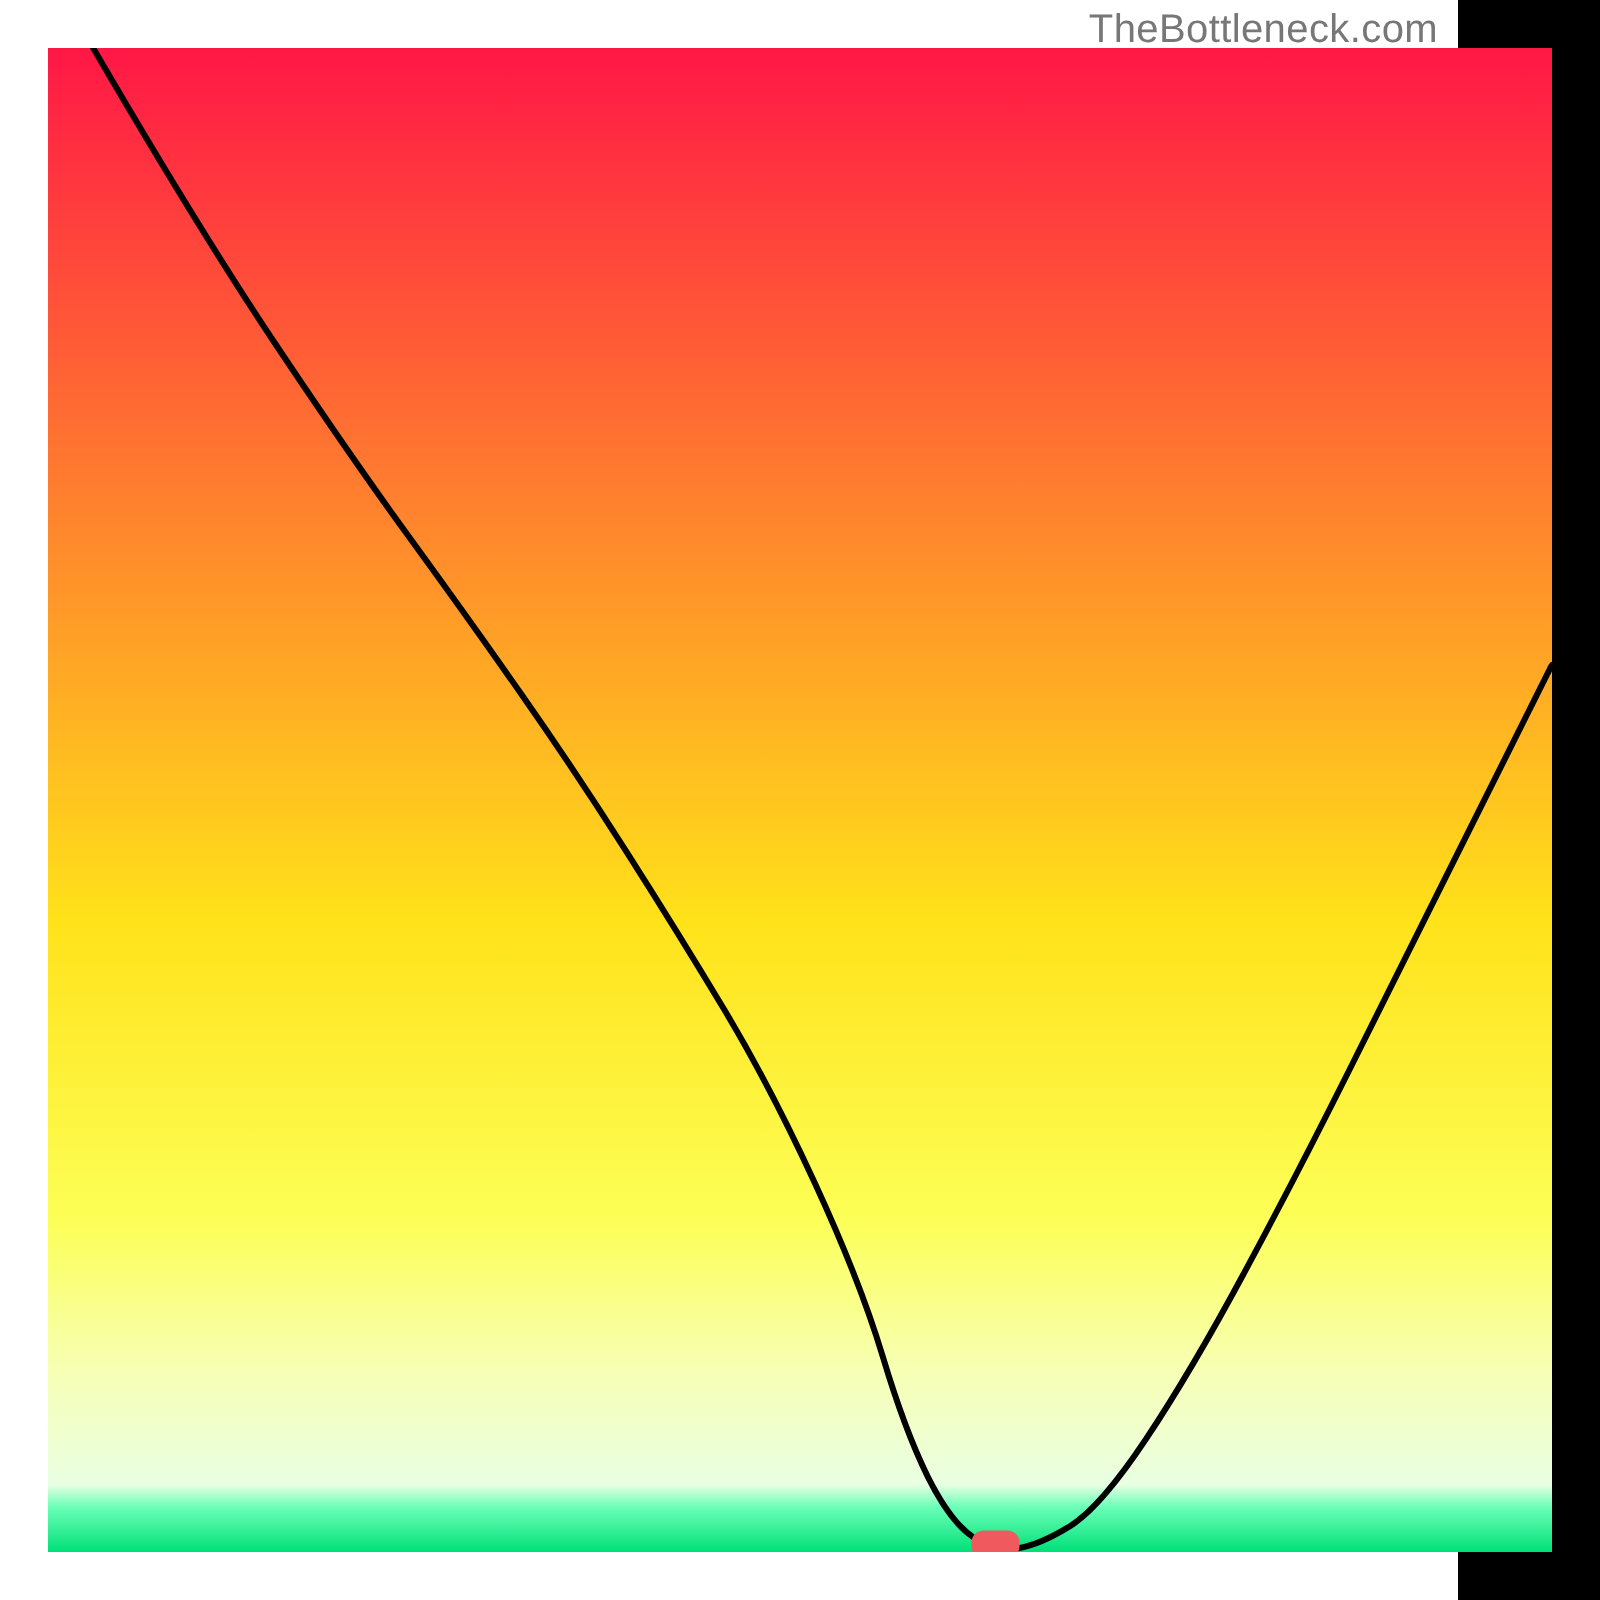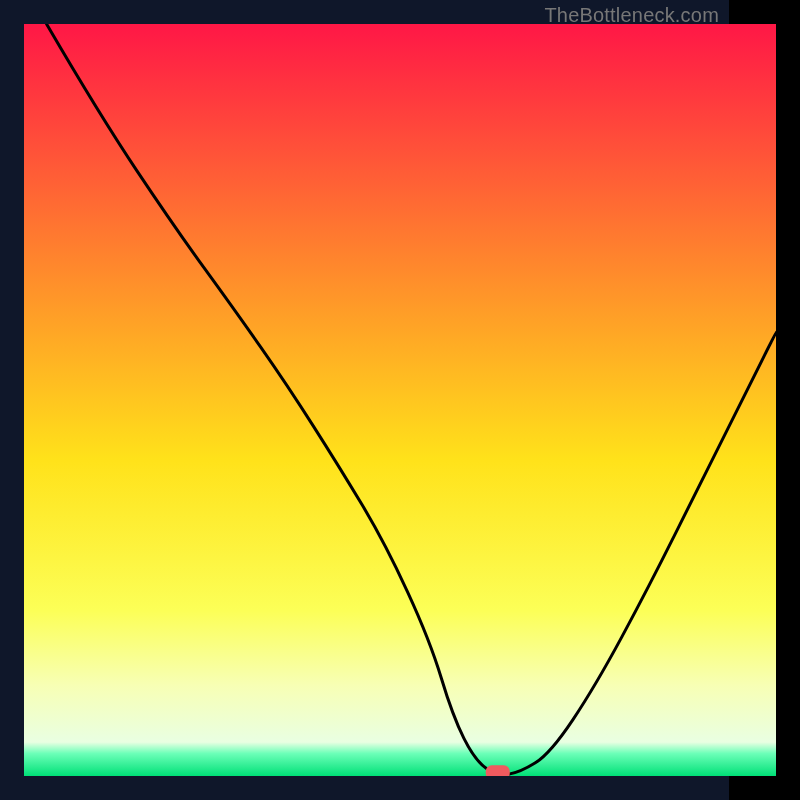--- a/index.html
+++ b/index.html
@@ -8,21 +8,21 @@
     width: 800px;
     height: 800px;
     background: #000;
     overflow: hidden;
     font-family: Arial, Helvetica, sans-serif;
   }
   .chart-container {
     position: relative;
     width: 729px;
     height: 800px;
-    background: #0f172a;
+    background: #ffffff;
   }
   .plot-area {
     position: absolute;
     left: 24px;
     top: 24px;
     width: 752px;
     height: 752px;
     box-sizing: border-box;
   }
   .attribution {

